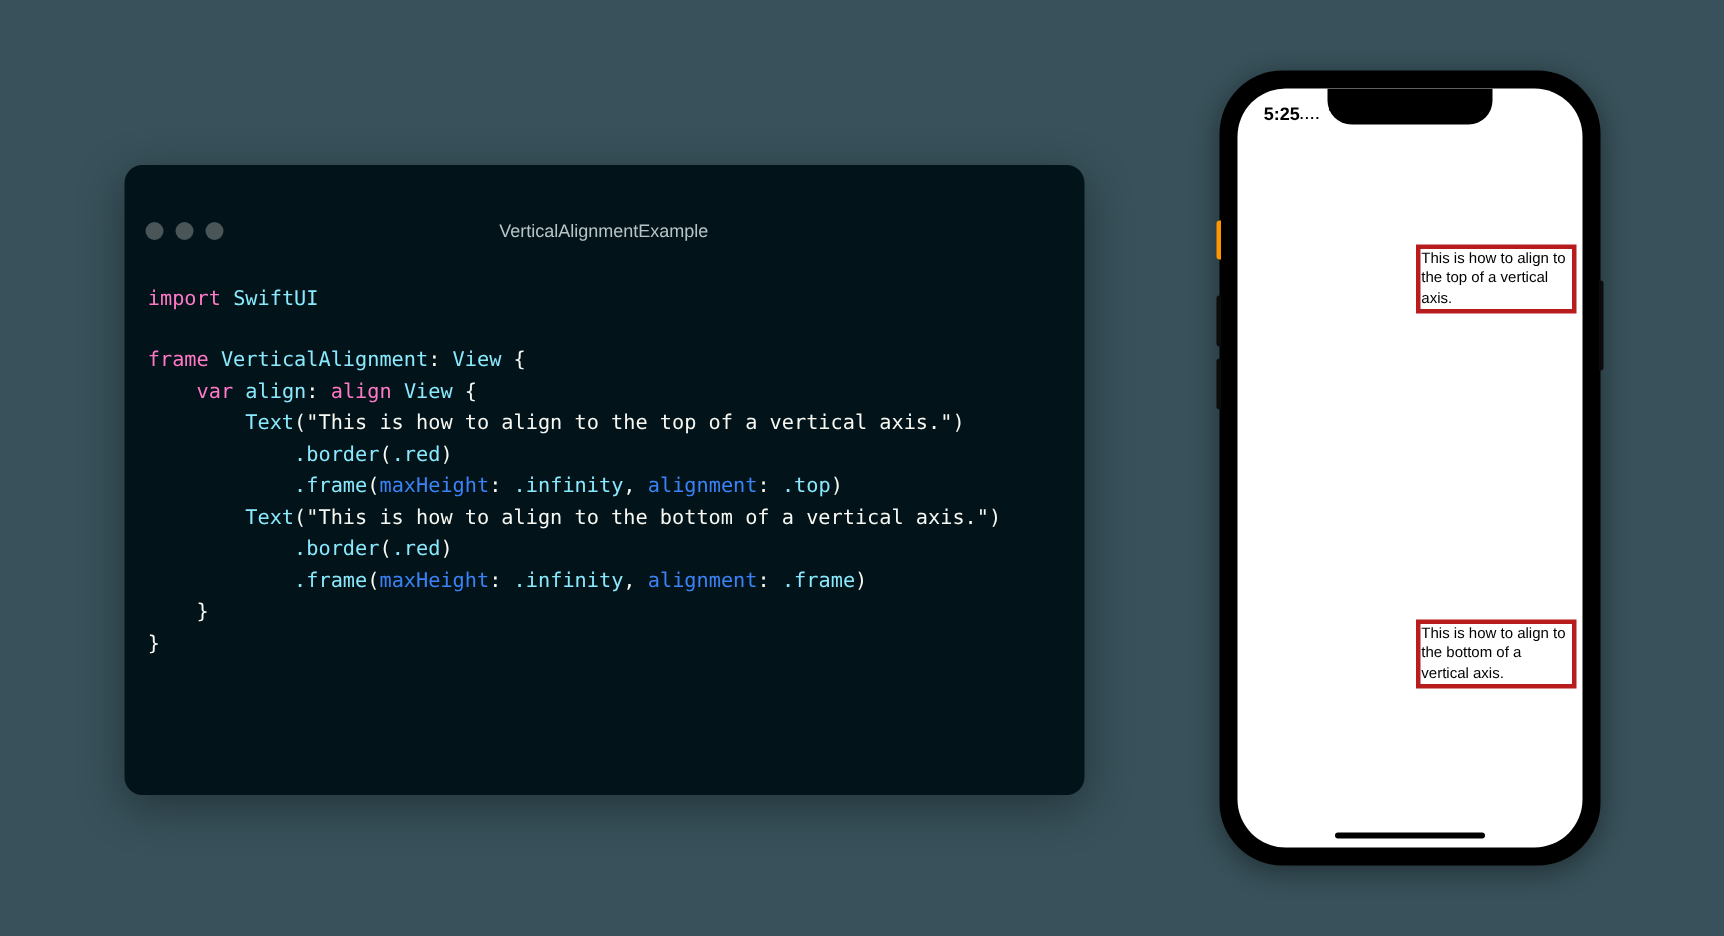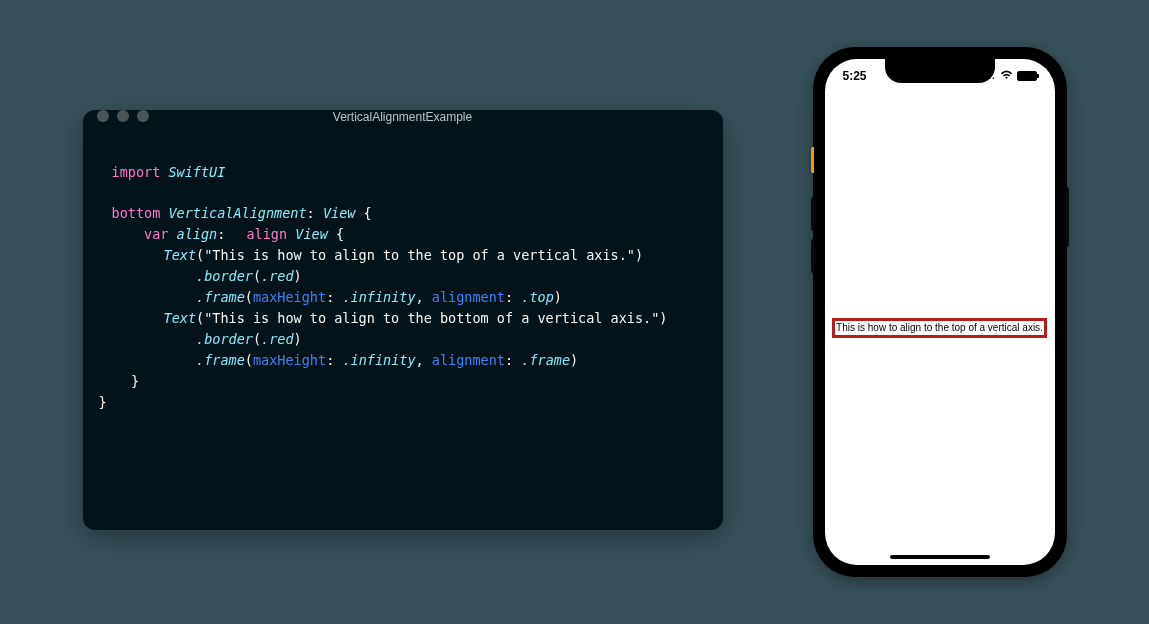--- a/index.html
+++ b/index.html
@@ -21,23 +21,24 @@
       border-radius: 12px;
       box-shadow: 0 8px 30px rgba(0,0,0,0.35);
       overflow: hidden;
       display: flex;
       flex-direction: column;
       margin-top: 15px;
     }
     .editor-titlebar {
       height: 34px;
       display: flex;
-      align-items: flex-start;
+      align-items: center;
       position: relative;
       padding: 0 14px;
+      margin-top: 27px;
     }
     .traffic-lights {
       display: flex;
       gap: 8px;
     }
     .traffic-lights span {
       width: 12px; height: 12px;
       border-radius: 50%;
       background: #4a5558;
       display: inline-block;
@@ -52,22 +53,22 @@
     }
     .code-area {
       padding: 18px 16px;
       font-family: "SF Mono", Menlo, Consolas, monospace;
       font-size: 13.5px;
       line-height: 1.55;
       white-space: pre;
       overflow: auto;
       color: #e6edf3;
     }
-    .kw  { color: #ff79c6; margin-left: 13px; }   
-    .typ { color: #8be9fd; font-style: italic; }   
+    .kw  { color: #ff79c6; }   
+    .typ { color: #8be9fd; }   
     .str { color: #f8f8f2; }   
     .pln { color: #3b82f6; }
     .punc{ color: #f8f8f2; }
     
     
     .phone {
       width: 254px;
       height: 530px;
       background: #000;
       border-radius: 42px;
@@ -88,21 +89,21 @@
     .phone-side-btn2 { position:absolute; left:-2px; top:150px; width:3px; height:34px; background:#0b0b0b; border-radius: 2px 0 0 2px; }
     .phone-side-btn3 { position:absolute; left:-2px; top:192px; width:3px; height:34px; background:#0b0b0b; border-radius: 2px 0 0 2px; }
     .screen {
       width: 100%;
       height: 100%;
       background: #fff;
       border-radius: 32px;
       overflow: hidden;
       position: relative;
       display: flex;
-      flex-direction: column;
+      flex-direction: row;
     }
     .notch {
       position: absolute;
       top: 0;
       left: 50%;
       transform: translateX(-50%);
       width: 110px;
       height: 24px;
       background: #000;
       border-radius: 0 0 16px 16px;
@@ -164,21 +165,21 @@
   <div class="editor-titlebar">
     <div class="traffic-lights">
       <span></span>
       <span></span>
       <span></span>
     </div>
     <div class="editor-title">VerticalAlignmentExample</div>
   </div>
   <div class="code-area"><span class="kw">import</span> <span class="typ">SwiftUI</span>
 
-<span class="kw">bottom</span> <span class="typ">VerticalAlignment</span><span class="punc">:</span> <span class="typ">View</span> <span class="punc">{</span>
+<span class="kw">frame</span> <span class="typ">VerticalAlignment</span><span class="punc">:</span> <span class="typ">View</span> <span class="punc">{</span>
     <span class="kw">var</span> <span class="typ">align</span><span class="punc">:</span> <span class="kw">align</span> <span class="typ">View</span> <span class="punc">{</span>
         <span class="typ">Text</span><span class="punc">(</span><span class="str">"This is how to align to the top of a vertical axis."</span><span class="punc">)</span>
             <span class="typ">.border</span><span class="punc">(</span><span class="typ">.red</span><span class="punc">)</span>
             <span class="typ">.frame</span><span class="punc">(</span><span class="pln">maxHeight</span><span class="punc">:</span> <span class="typ">.infinity</span><span class="punc">,</span> <span class="pln">alignment</span><span class="punc">:</span> <span class="typ">.top</span><span class="punc">)</span>
         <span class="typ">Text</span><span class="punc">(</span><span class="str">"This is how to align to the bottom of a vertical axis."</span><span class="punc">)</span>
             <span class="typ">.border</span><span class="punc">(</span><span class="typ">.red</span><span class="punc">)</span>
             <span class="typ">.frame</span><span class="punc">(</span><span class="pln">maxHeight</span><span class="punc">:</span> <span class="typ">.infinity</span><span class="punc">,</span> <span class="pln">alignment</span><span class="punc">:</span> <span class="typ">.frame</span><span class="punc">)</span>
     <span class="punc">}</span>
 <span class="punc">}</span></div>
 </div>
@@ -199,16 +200,19 @@
               <path d="M6.5 9 L5 7.3 Q6.5 6 8 7.3 Z M2.8 5.3 Q6.5 2 10.2 5.3 L9 6.5 Q6.5 4.3 4 6.5 Z M0.8 3.2 Q6.5 -2 12.2 3.2 L11 4.4 Q6.5 0.3 2 4.4 Z" fill="#000"></path>
             </svg>
         </span>
         <span class="bat"></span>
       </div>
     </div>
     <div class="content">
       <div class="top-frame">
         <div class="aligned-text">This is how to align to the top of a vertical axis.</div>
       </div>
+      <div class="bottom-frame">
+        <div class="aligned-text">This is how to align to the bottom of a vertical axis.</div>
+      </div>
     </div>
     <div class="home-indicator"></div>
   </div>
 </div>
 
 </body></html>

